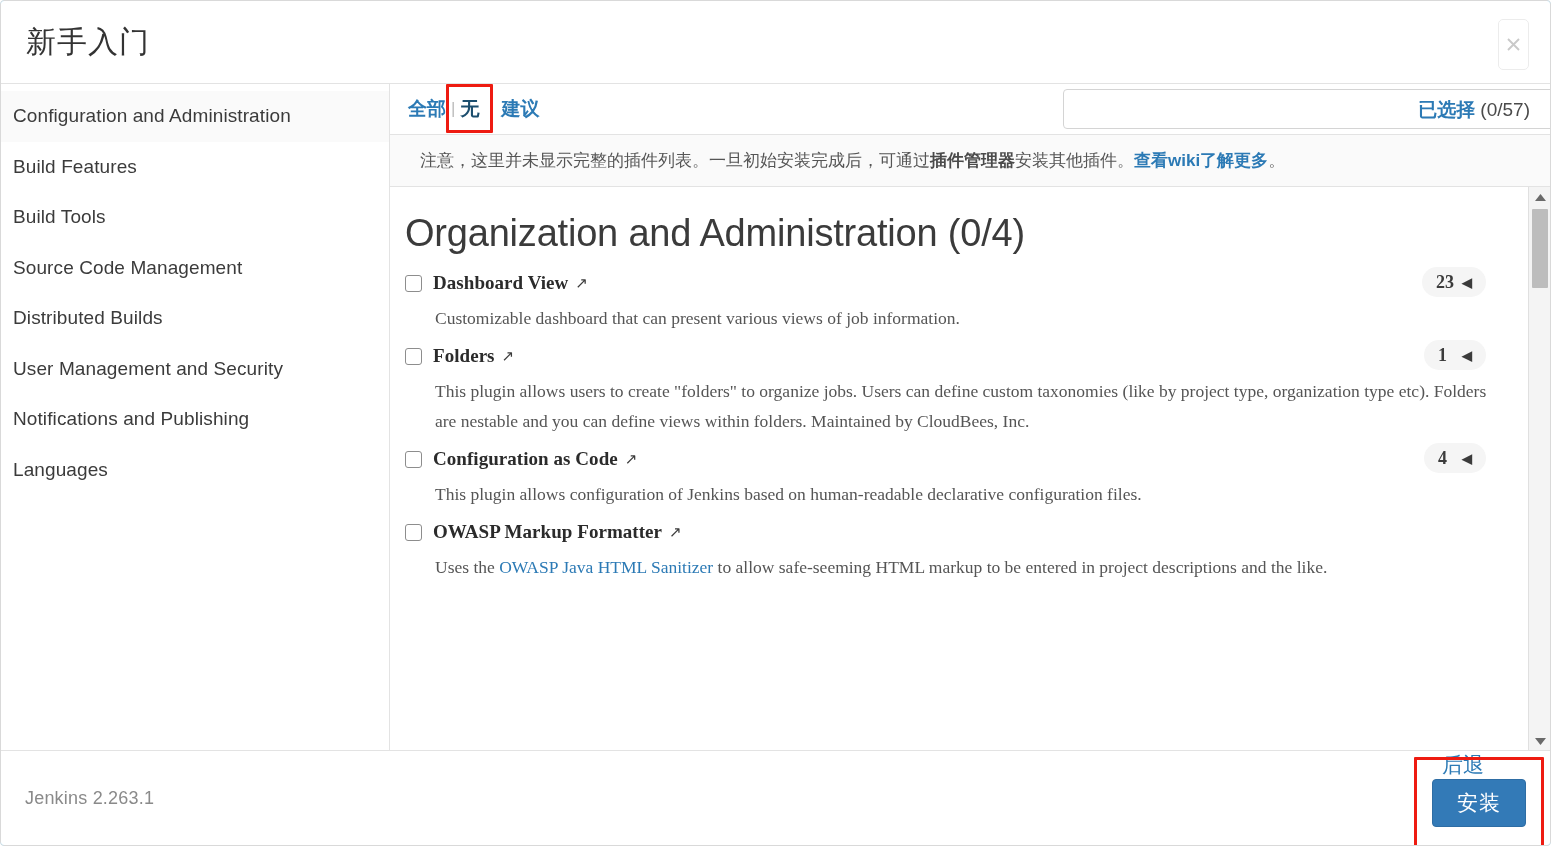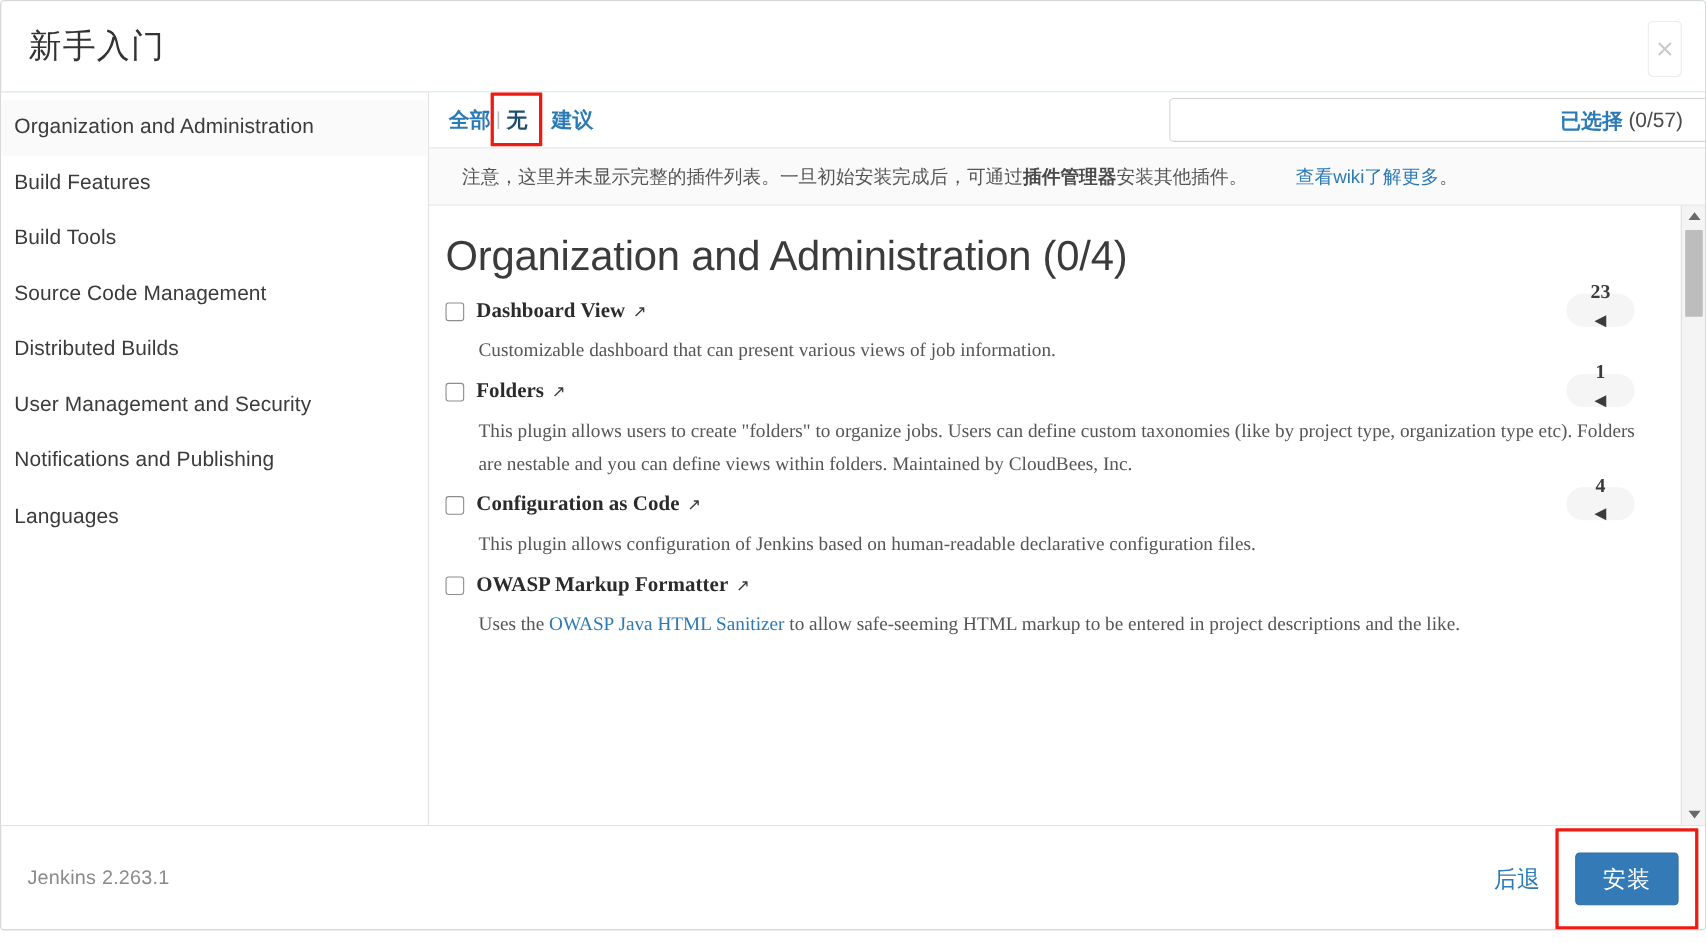--- a/index.html
+++ b/index.html
@@ -167,21 +167,21 @@
     background: #fafafa;
     border-bottom: 1px solid #e3e3e3;
     display: flex; align-items: center;
     padding-left: 30px;
     font-size: 17px;
     color: #555;
     white-space: nowrap;
     overflow: hidden;
   }
   .notice b { color: #4a4a4a; font-weight: bold; }
-  .notice a { color: #2c7ab5; text-decoration: none; font-weight: normal; cursor: pointer; margin-left: 44px; }
+  .notice a { color: #2c7ab5; text-decoration: none; font-weight: bold; cursor: pointer; }
 
   
   .pane-wrap {
     flex: 1 1 auto;
     display: flex;
     min-height: 0;
     position: relative;
   }
   .plugin-pane {
     flex: 1 1 auto;
@@ -234,28 +234,27 @@
   }
   .ver-badge {
     position: absolute;
     right: 2px; top: -2px;
     min-width: 62px;
     height: 30px;
     background: #f5f5f5;
     border-radius: 15px;
     display: flex;
     align-items: center;
-    justify-content: flex-end;
+    justify-content: space-between;
     gap: 8px;
     font-size: 18px;
     font-weight: bold;
     color: #3b3b3b;
     cursor: pointer;
     padding: 0 14px;
-    flex-direction: column;
   }
   .ver-badge .tri {
     font-size: 13px;
     color: #3b3b3b;
     line-height: 1;
   }
   .p-desc {
     margin: 6px 0 0 30px;
     font-size: 17.5px;
     line-height: 30px;
@@ -302,21 +301,21 @@
     padding: 0 24px;
   }
   .jver {
     font-size: 18px;
     color: #8a8a8a;
     letter-spacing: .2px;
   }
   .foot-right {
     position: absolute;
     right: 24px; top: 0; height: 95px;
-    display: flex; align-items: center;
+    display: flex; align-items: center; flex-direction: column;
   }
   .back-link {
     font-size: 21px;
     color: #2c7ab5;
     cursor: pointer;
     margin-right: 32px;
   }
   .install-wrap { position: relative; }
   .install-btn {
     background: #337ab7;
@@ -346,21 +345,21 @@
           <path d="M3 3 L14 14 M14 3 L3 14" stroke="#c9c9c9" stroke-width="1.9" fill="none"></path>
         </svg>
       </span>
     </div>
   </div>
 
   <div class="dlg-body">
 
     <div class="sidebar">
       <div class="side-item active">
-        <span>Organization and Administration</span>
+        <span>Configuration and Administration</span>
       </div>
       <div class="side-item">
         <span>Build Features</span>
       </div>
       <div class="side-item">
         <span>Build Tools</span>
       </div>
       <div class="side-item">
         <span>Source Code Management</span>
       </div>

